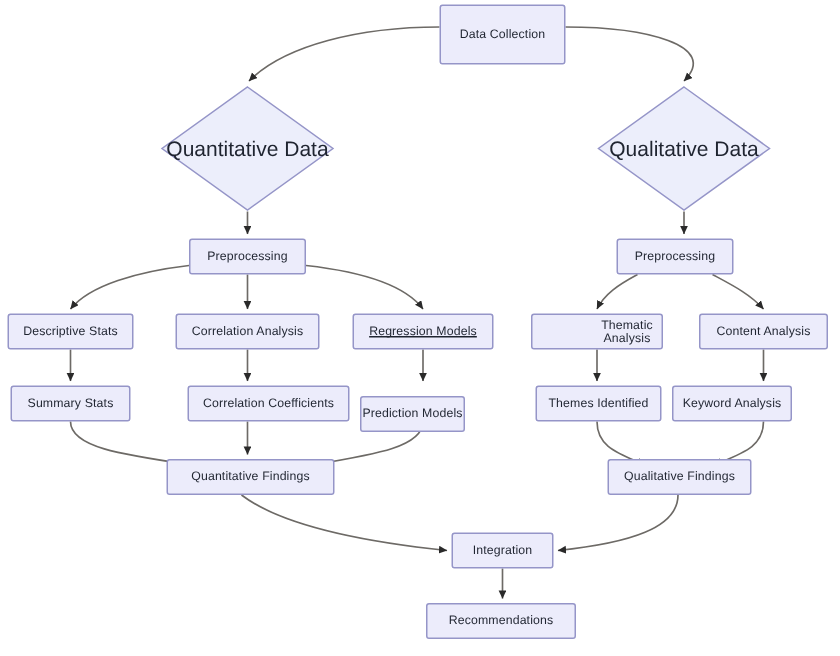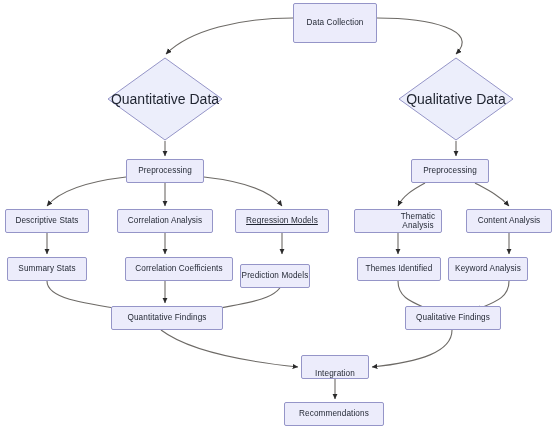--- a/index.html
+++ b/index.html
@@ -179,21 +179,21 @@
   </div>
 
   <div class="node rect" style="left:111px; top:306px; width:112px; height:24px;">
     <span>Quantitative Findings</span>
   </div>
 
   <div class="node rect" style="left:405px; top:306px; width:96px; height:24px;">
     <span>Qualitative Findings</span>
   </div>
 
-  <div class="node rect" style="left:301px; top:355px; width:68px; height:24px;align-items:flex-end;">
+  <div class="node rect" style="left:301px; top:355px; width:68px; height:24px;">
     <span>Integration</span>
   </div>
 
   <div class="node rect" style="left:284px; top:402px; width:100px; height:24px;">
     <span>Recommendations</span>
   </div>
 
 </div>
 
 </body></html>

